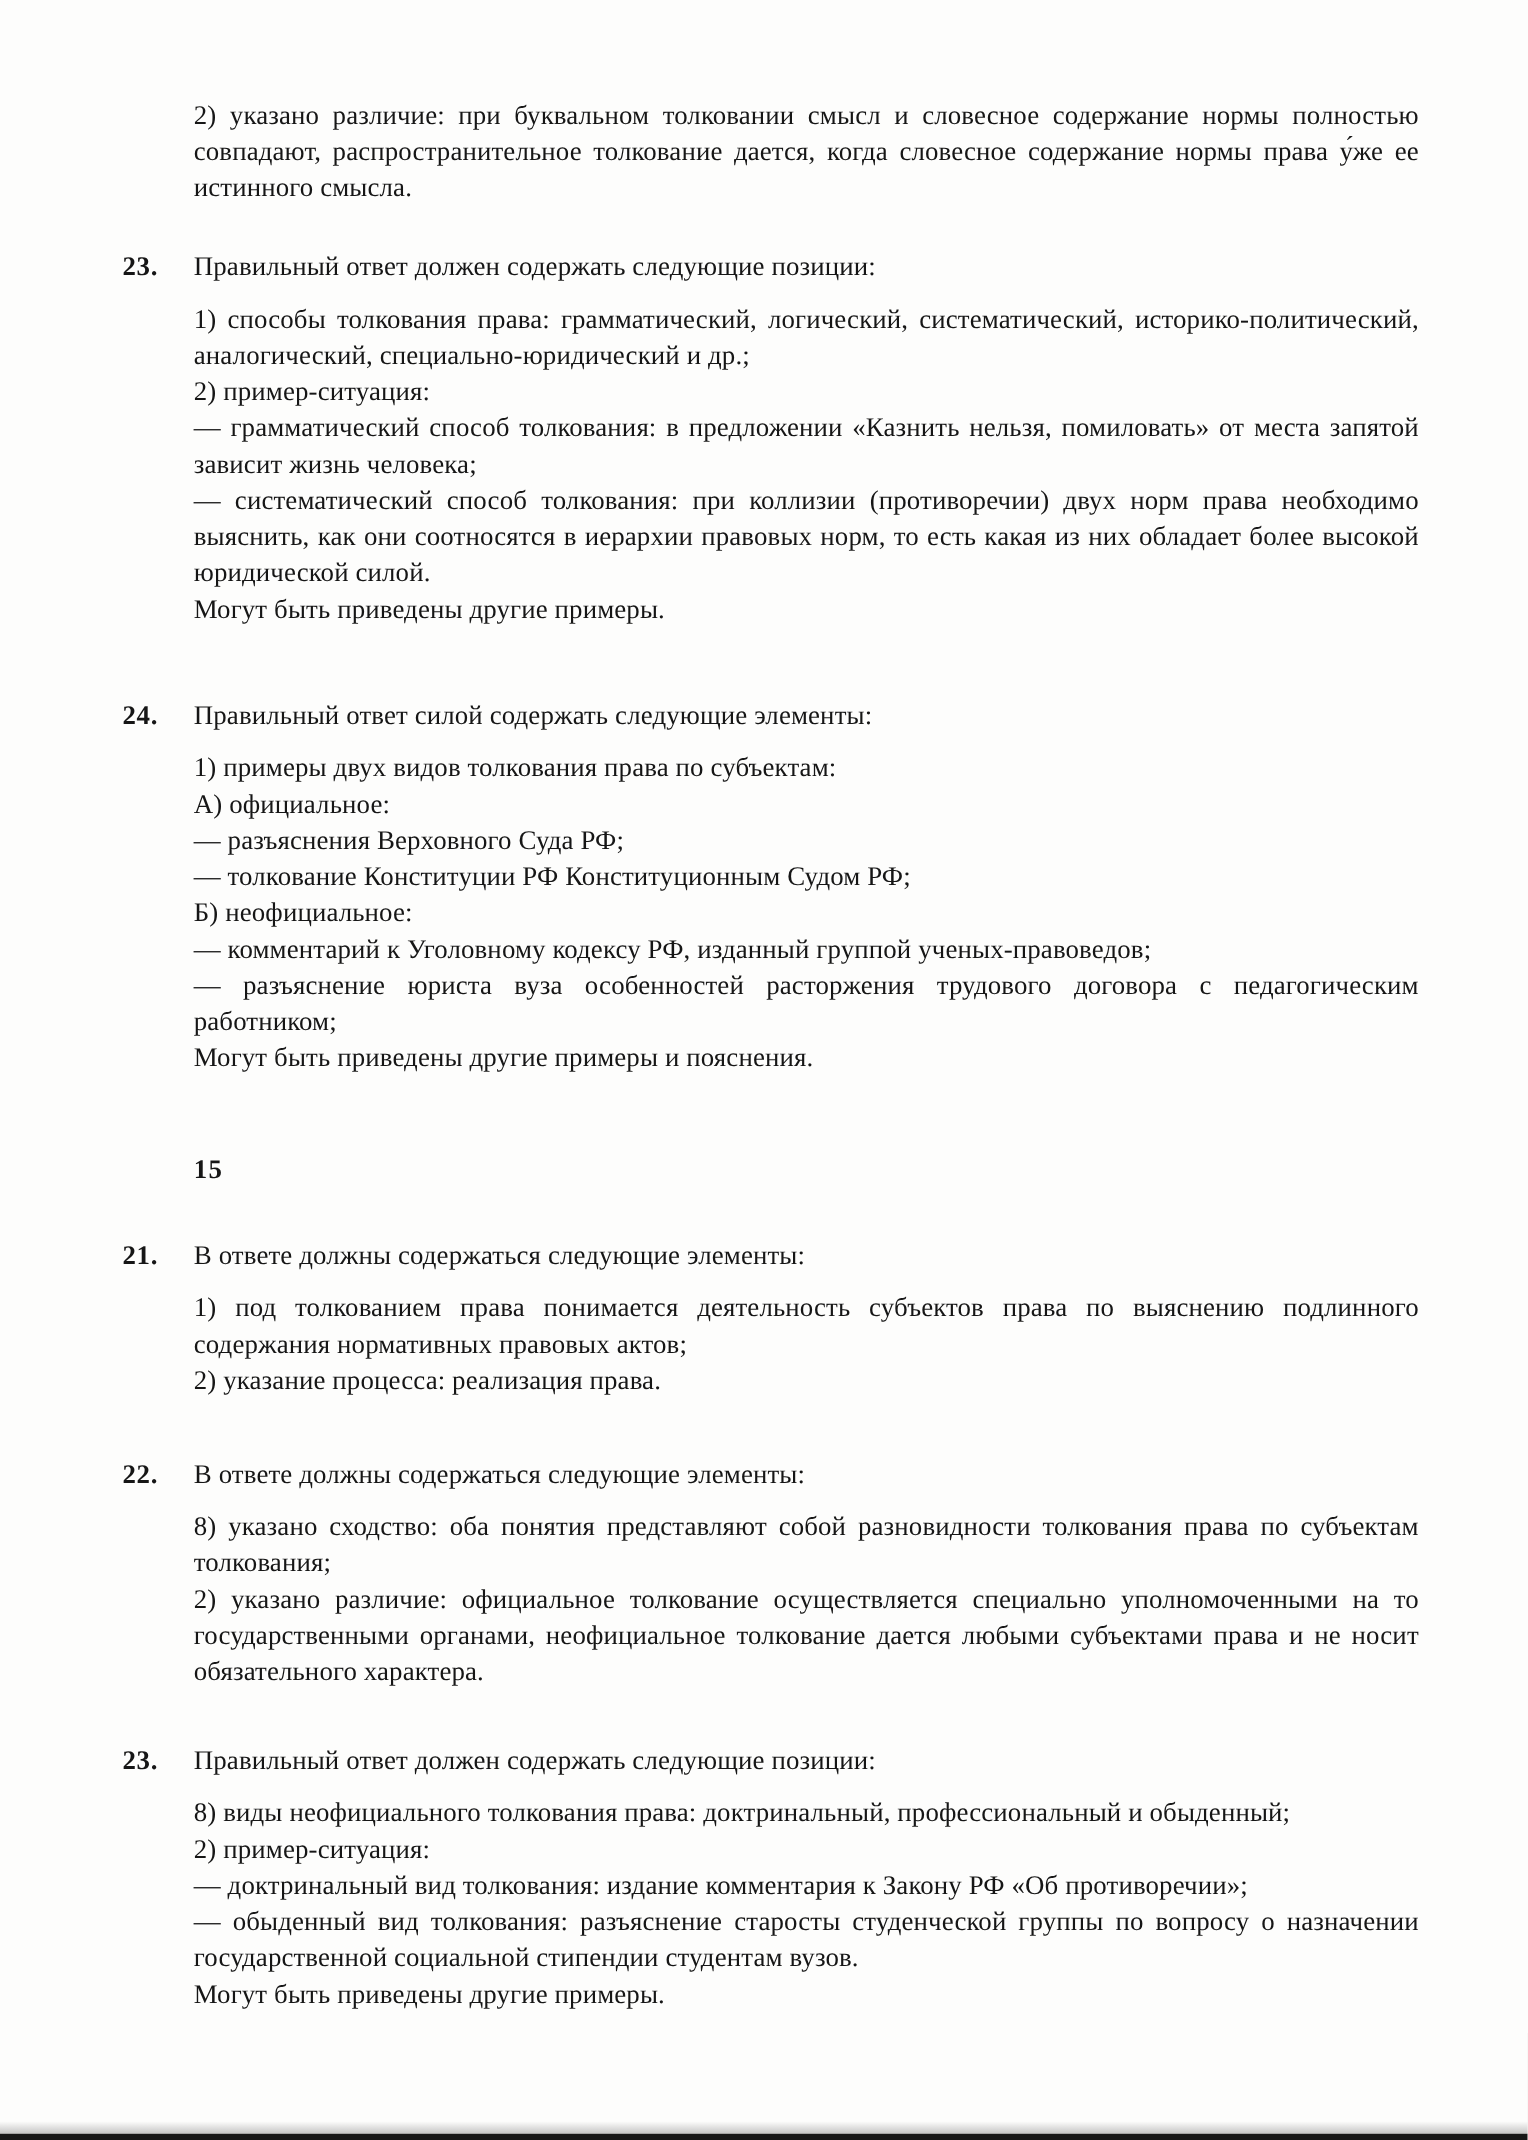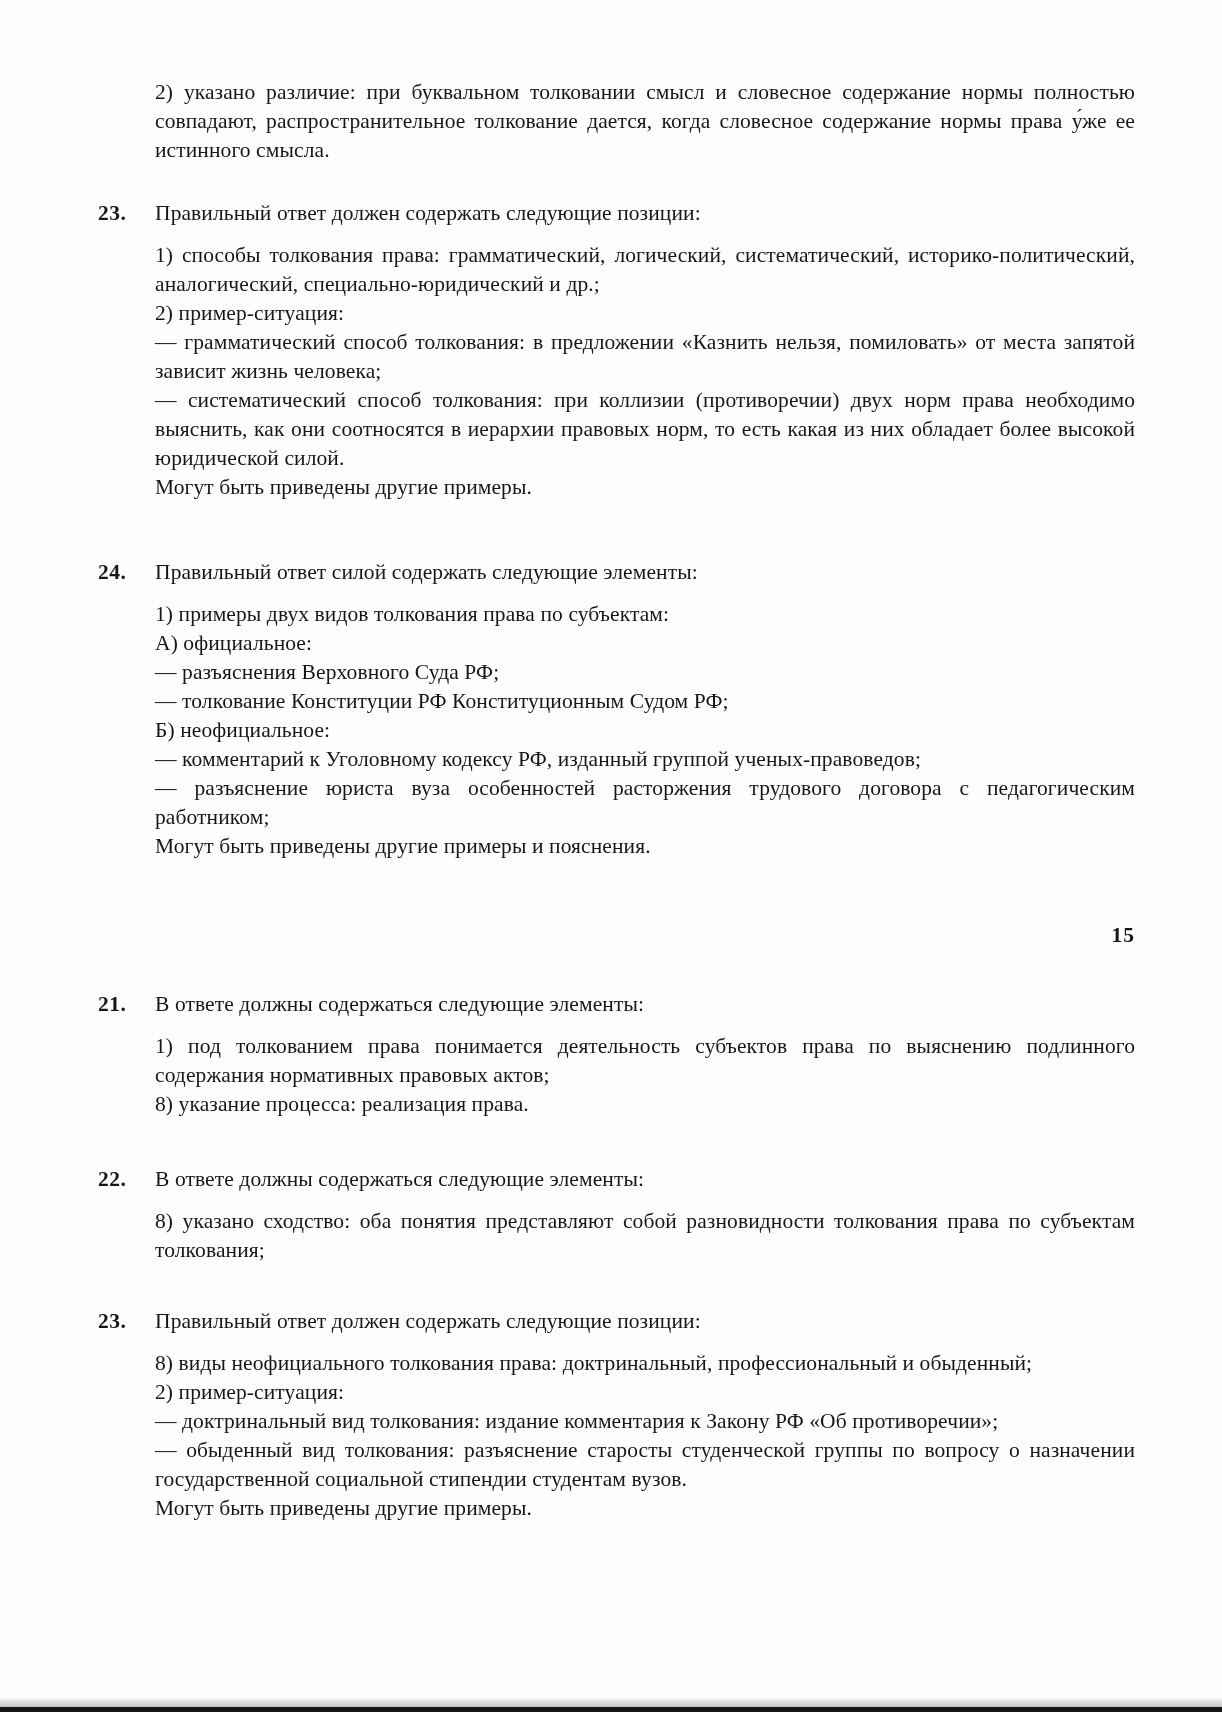--- a/index.html
+++ b/index.html
@@ -45,21 +45,21 @@
     position: absolute;
     left: -57px;
     top: 0;
     font-weight: bold;
     letter-spacing: 0.5px;
   }
 
   .heading { margin-bottom: 13px; }
 
   .center-line {
-    text-align: right;
+    text-align: left;
     font-weight: bold;
     letter-spacing: 1px;
   }
   .section-num { margin-top: 60px; }
 
   
   .scan-edge-bottom {
     position: absolute;
     left: 0; right: 0; bottom: 0;
     height: 5px;
@@ -102,27 +102,28 @@
       <p class="para">— разъяснение юриста вуза особенностей расторжения трудового договора с педагогическим работником;</p>
       <p class="para">Могут быть приведены другие примеры и пояснения.</p>
     </section>
 
     <p class="center-line section-num">15</p>
 
     <section class="item item-21">
       <span class="num">21.</span>
       <p class="para heading">В ответе должны содержаться следующие элементы:</p>
       <p class="para">1) под толкованием права понимается деятельность субъектов права по выяснению подлинного содержания нормативных правовых актов;</p>
-      <p class="para">8) указание процесса: реализация права.</p>
+      <p class="para">2) указание процесса: реализация права.</p>
     </section>
 
     <section class="item item-22">
       <span class="num">22.</span>
       <p class="para heading">В ответе должны содержаться следующие элементы:</p>
       <p class="para">8) указано сходство: оба понятия представляют собой разновидности толкования права по субъектам толкования;</p>
+      <p class="para">2) указано различие: официальное толкование осуществляется специально уполномоченными на то государственными органами, неофициальное толкование дается любыми субъектами права и не носит обязательного характера.</p>
     </section>
 
     <section class="item item-23b">
       <span class="num">23.</span>
       <p class="para heading">Правильный ответ должен содержать следующие позиции:</p>
       <p class="para">8) виды неофициального толкования права: доктринальный, профессиональный и обыденный;</p>
       <p class="para">2) пример-ситуация:</p>
       <p class="para">— доктринальный вид толкования: издание комментария к Закону РФ «Об противоречии»;</p>
       <p class="para">— обыденный вид толкования: разъяснение старосты студенческой группы по вопросу о назначении государственной социальной стипендии студентам вузов.</p>
       <p class="para">Могут быть приведены другие примеры.</p>

